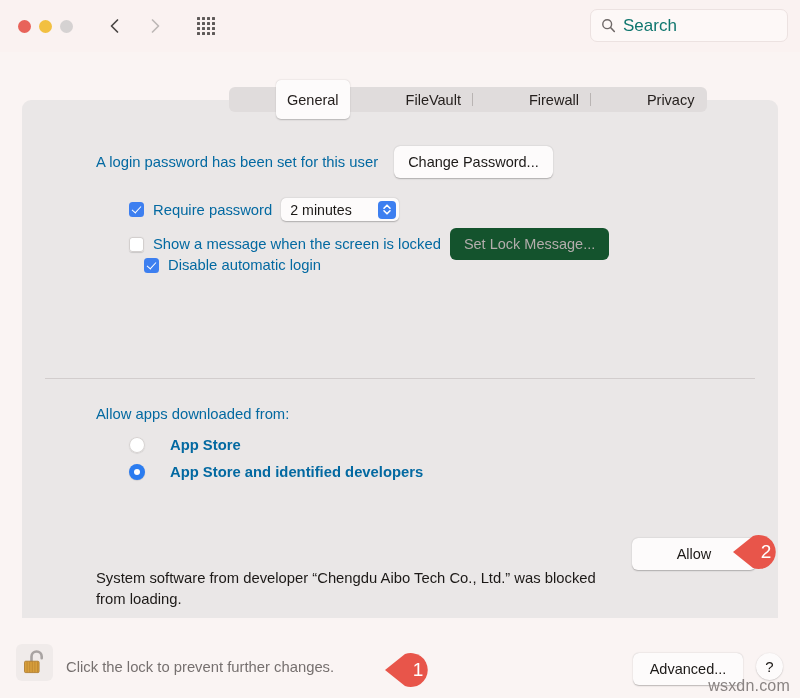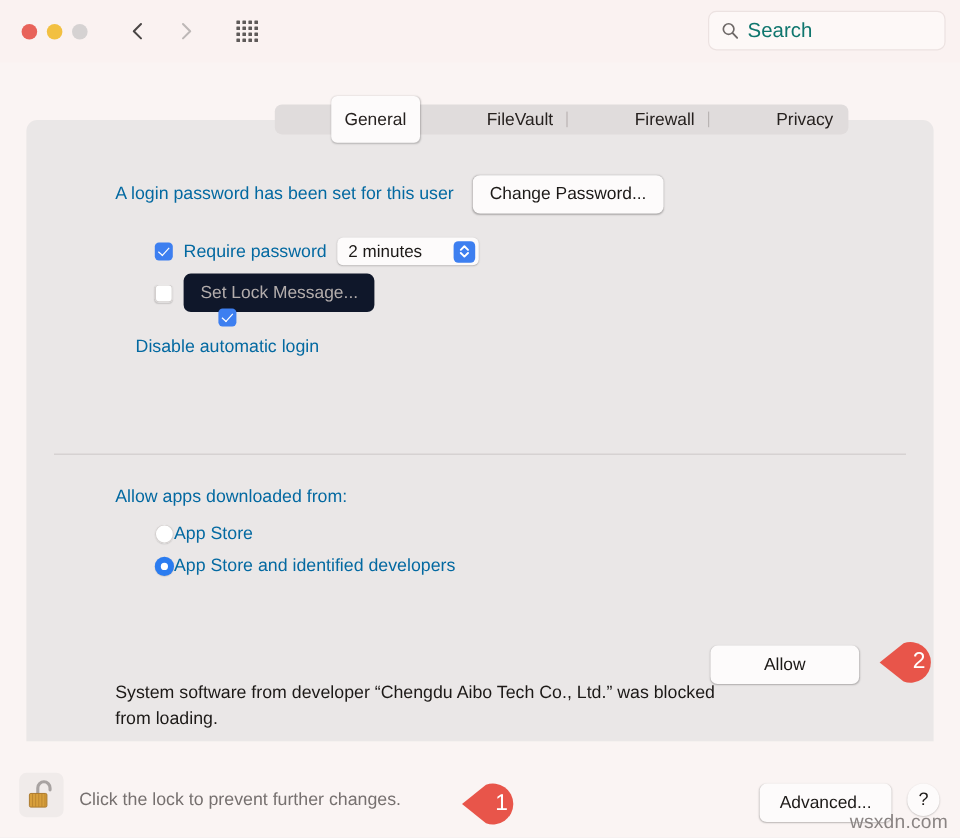--- a/index.html
+++ b/index.html
@@ -166,21 +166,21 @@
 
   
   .chk-row {
     position: absolute;
     display: flex;
     align-items: center;
     margin-top: 16px;
   }
   #chk-row-1 { left: 129px; top: 182px; gap: 9px; }
   #chk-row-2 { left: 129px; top: 212px; gap: 9px; }
-  #chk-row-3 { left: 113px; top: 241px; gap: 9px; flex-direction: column; }
+  #chk-row-3 { left: 144px; top: 241px; gap: 9px; }
 
   .checkbox {
     width: 15px; height: 15px;
     border-radius: 3.5px;
     flex: none;
     position: relative;
   }
   .checkbox.on {
     background: #3d7ff0;
   }
@@ -218,21 +218,21 @@
     background: #3d7ff0;
     border-radius: 4px;
     display: flex;
     flex-direction: column;
     align-items: center;
     justify-content: center;
     gap: 2px;
   }
 
   .btn-disabled {
-    background: #0f172a;
+    background: #14532d;
     color: #b3adac;
     box-shadow: none;
   }
 
   
   #divider {
     position: absolute;
     left: 45px; top: 378px;
     width: 710px; height: 1px;
     background: #d2cdcd;
@@ -240,21 +240,22 @@
 
   #allow-label {
     position: absolute;
     left: 96px; top: 406px;
   }
 
   .radio-row {
     position: absolute;
     display: flex;
     align-items: center;
-    gap: 0;
+    gap: 25px;
+    font-weight: bold;
   }
   #radio-row-1 { left: 129px; top: 437px; }
   #radio-row-2 { left: 129px; top: 464px; }
 
   .radio {
     width: 16px; height: 16px;
     border-radius: 50%;
     flex: none;
     position: relative;
   }
@@ -279,21 +280,21 @@
   #blocked-notice {
     position: absolute;
     left: 96px; top: 568px;
     width: 510px;
     font-size: 14.8px;
     line-height: 21px;
     color: #1c1917;
   }
   #allow-btn {
     position: absolute;
-    left: 592px; top: 538px;
+    left: 632px; top: 538px;
     width: 124px; height: 27px;
   }
 
   
   #bottombar {
     position: absolute;
     left: 0; top: 618px;
     width: 800px; height: 80px;
     background: #faf4f3;
   }
@@ -441,20 +442,21 @@
       <svg width="10" height="13" viewBox="0 0 10 13">
         <polyline points="2,5.2 5,2.2 8,5.2" fill="none" stroke="#fff" stroke-width="1.6" stroke-linecap="round" stroke-linejoin="round"></polyline>
         <polyline points="2,7.8 5,10.8 8,7.8" fill="none" stroke="#fff" stroke-width="1.6" stroke-linecap="round" stroke-linejoin="round"></polyline>
       </svg>
     </span>
   </div>
 </div>
 
 <div class="chk-row" id="chk-row-2">
   <div class="checkbox off"></div>
+  <span class="body-text">Show a message when the screen is locked</span>
   <button class="push-btn btn-disabled">Set Lock Message...</button>
 </div>
 
 <div class="chk-row" id="chk-row-3">
   <div class="checkbox on"></div>
   <span class="body-text">Disable automatic login</span>
 </div>
 
 <div id="divider"></div>
 

